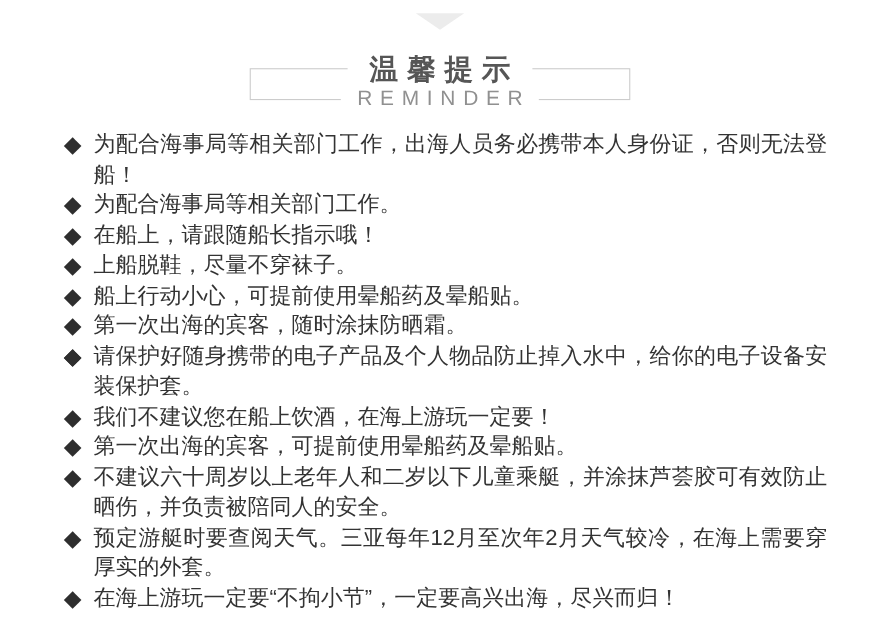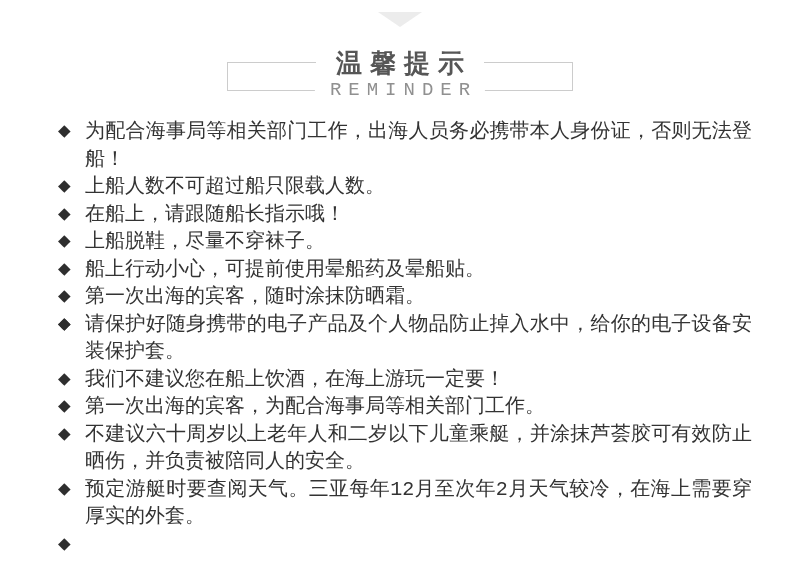--- a/index.html
+++ b/index.html
@@ -6,21 +6,21 @@
     margin: 0;
     padding: 0;
     background: #ffffff;
   }
   .page {
     position: relative;
     width: 764px;
     height: 583px;
     margin: 0 auto;
     background: var(--background, #ffffff);
-    font-family: Liberation Mono, monospace;
+    font-family: Liberation Sans, sans-serif;
     overflow: hidden;
   }
   .triangle {
     width: 0;
     height: 0;
     border-left: 22px solid transparent;
     border-right: 22px solid transparent;
     border-top: 15px solid var(--triangle, #ececec);
     margin: 12px auto 0;
   }
@@ -89,21 +89,21 @@
     <div class="subtitle">REMINDER</div>
   </div>
   <ul class="list" id="reminder-list">
   <li>
     <span class="bullet">◆</span>
     <span class="txt">为配合海事局等相关部门工作，出海人员务必携带本人身份证，否则无法登船！</span>
   </li>
 
   <li>
     <span class="bullet">◆</span>
-    <span class="txt">上船人数不可超过船只限载人数。</span>
+    <span class="txt">为配合海事局等相关部门工作。</span>
   </li>
 
   <li>
     <span class="bullet">◆</span>
     <span class="txt">在船上，请跟随船长指示哦！</span>
   </li>
 
   <li>
     <span class="bullet">◆</span>
     <span class="txt">上船脱鞋，尽量不穿袜子。</span>
@@ -128,30 +128,31 @@
     <span class="txt">请保护好随身携带的电子产品及个人物品防止掉入水中，给你的电子设备安装保护套。</span>
   </li>
 
   <li>
     <span class="bullet">◆</span>
     <span class="txt">我们不建议您在船上饮酒，在海上游玩一定要！</span>
   </li>
 
   <li>
     <span class="bullet">◆</span>
-    <span class="txt">第一次出海的宾客，为配合海事局等相关部门工作。</span>
+    <span class="txt">第一次出海的宾客，可提前使用晕船药及晕船贴。</span>
   </li>
 
   <li>
     <span class="bullet">◆</span>
     <span class="txt">不建议六十周岁以上老年人和二岁以下儿童乘艇，并涂抹芦荟胶可有效防止晒伤，并负责被陪同人的安全。</span>
   </li>
 
   <li>
     <span class="bullet">◆</span>
     <span class="txt">预定游艇时要查阅天气。三亚每年12月至次年2月天气较冷，在海上需要穿厚实的外套。</span>
   </li>
 
   <li>
     <span class="bullet">◆</span>
+    <span class="txt">在海上游玩一定要“不拘小节”，一定要高兴出海，尽兴而归！</span>
   </li>
 </ul>
 </div>
 
 </body></html>

